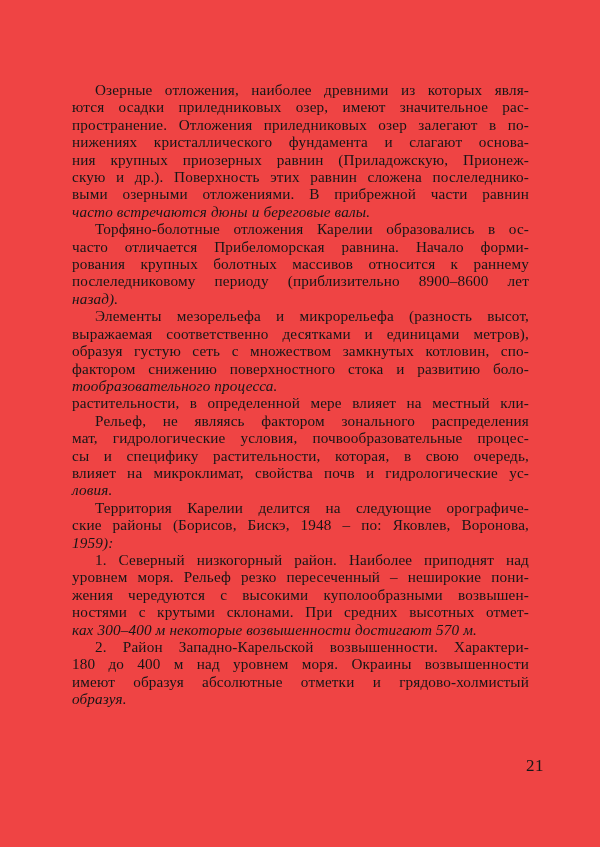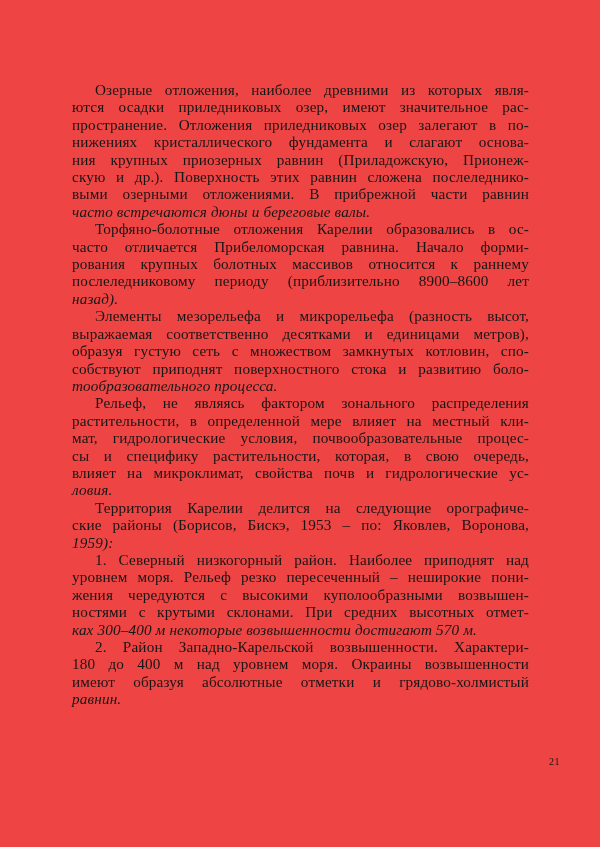--- a/index.html
+++ b/index.html
@@ -38,22 +38,22 @@
   .line.last {
     text-align-last: left;
     font-style: italic;
   }
   .line.first {
     text-indent: 23px;
   }
   .page-number {
     position: absolute;
     top: 756px;
-    right: 56px;
-    font-size: 10px;
+    right: 72px;
+    font-size: 17px;
     letter-spacing: 0.5px;
     color: #161616;
   }
 </style>
 </head>
 <body>
 
 <div class="page" style="background: #ef4444; color: rgb(22, 22, 22); padding-left: 16px;">
   <div class="text-block" id="text-block">
       <div class="para">
@@ -70,44 +70,44 @@
         <div class="line first">Торфяно-болотные отложения Карелии образовались в ос-</div>
         <div class="line">часто отличается Прибеломорская равнина. Начало форми-</div>
         <div class="line">рования крупных болотных массивов относится к раннему</div>
         <div class="line">послеледниковому периоду (приблизительно 8900–8600 лет</div>
         <div class="line last">назад).</div>
       </div>
       <div class="para">
         <div class="line first">Элементы мезорельефа и микрорельефа (разность высот,</div>
         <div class="line">выражаемая соответственно десятками и единицами метров),</div>
         <div class="line">образуя густую сеть с множеством замкнутых котловин, спо-</div>
-        <div class="line">собствуют приподнят поверхностного стока и развитию боло-</div>
+        <div class="line">фактором снижению поверхностного стока и развитию боло-</div>
         <div class="line last">тообразовательного процесса.</div>
       </div>
       <div class="para">
+        <div class="line">растительности, в определенной мере влияет на местный кли-</div>
         <div class="line first">Рельеф, не являясь фактором зонального распределения</div>
-        <div class="line">растительности, в определенной мере влияет на местный кли-</div>
         <div class="line">мат, гидрологические условия, почвообразовательные процес-</div>
         <div class="line">сы и специфику растительности, которая, в свою очередь,</div>
         <div class="line">влияет на микроклимат, свойства почв и гидрологические ус-</div>
         <div class="line last">ловия.</div>
       </div>
       <div class="para">
         <div class="line first">Территория Карелии делится на следующие орографиче-</div>
-        <div class="line">ские районы (Борисов, Бискэ, 1953 – по: Яковлев, Воронова,</div>
+        <div class="line">ские районы (Борисов, Бискэ, 1948 – по: Яковлев, Воронова,</div>
         <div class="line last">1959):</div>
       </div>
       <div class="para">
         <div class="line first">1. Северный низкогорный район. Наиболее приподнят над</div>
         <div class="line">уровнем моря. Рельеф резко пересеченный – неширокие пони-</div>
         <div class="line">жения чередуются с высокими куполообразными возвышен-</div>
         <div class="line">ностями с крутыми склонами. При средних высотных отмет-</div>
         <div class="line last">ках 300–400 м некоторые возвышенности достигают 570 м.</div>
       </div>
       <div class="para">
         <div class="line first">2. Район Западно-Карельской возвышенности. Характери-</div>
         <div class="line">180 до 400 м над уровнем моря. Окраины возвышенности</div>
         <div class="line">имеют образуя абсолютные отметки и грядово-холмистый</div>
-        <div class="line last">равнин.</div>
+        <div class="line last">образуя.</div>
       </div>
     </div>
   <div class="page-number">21</div>
 </div>
 
 </body></html>

